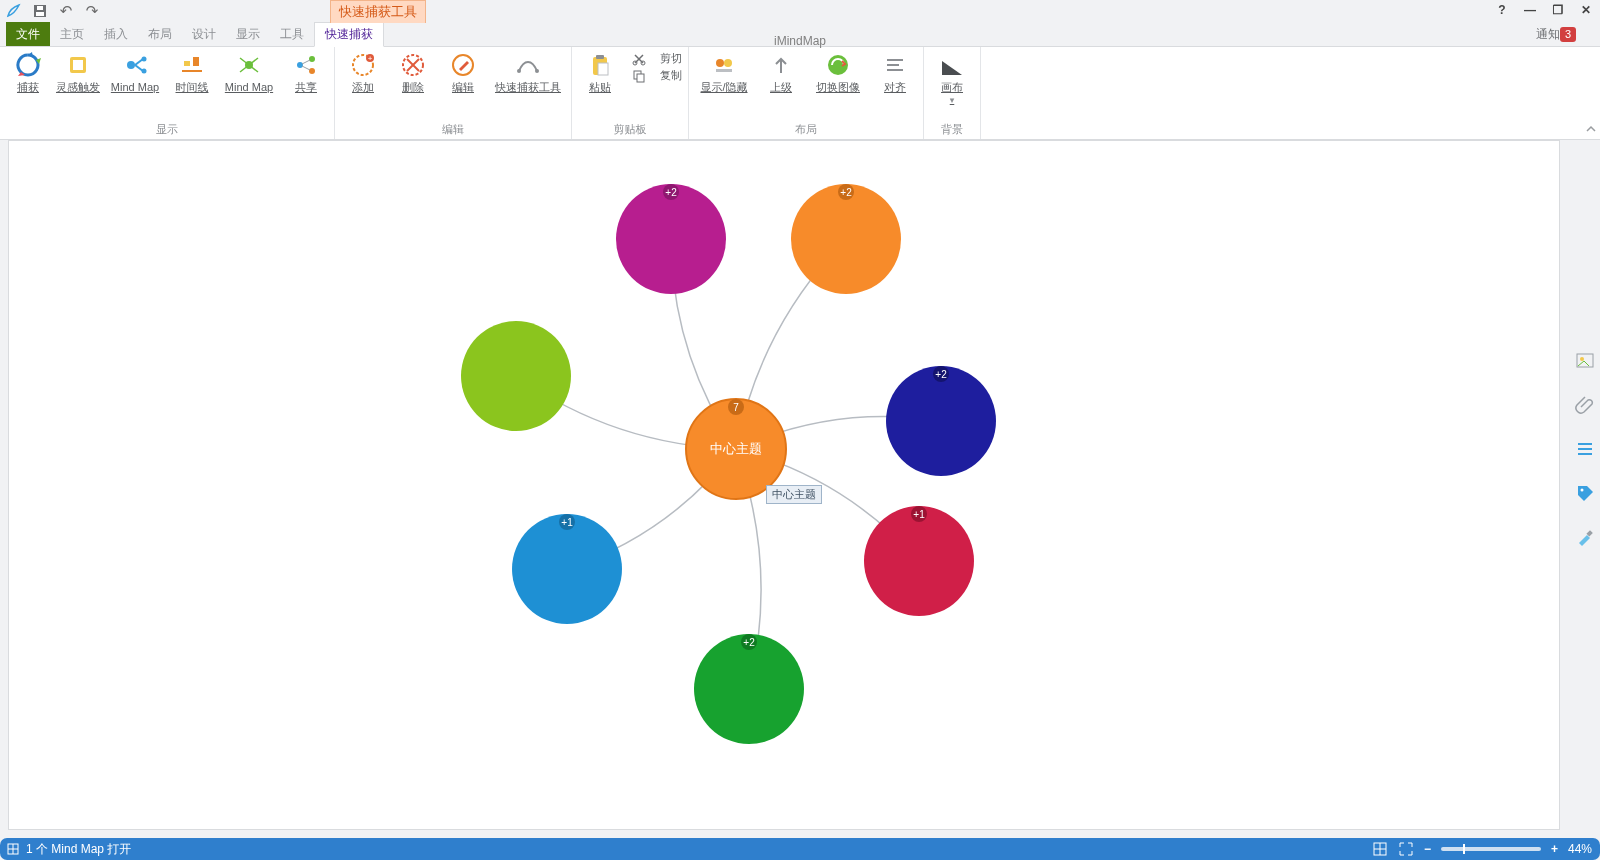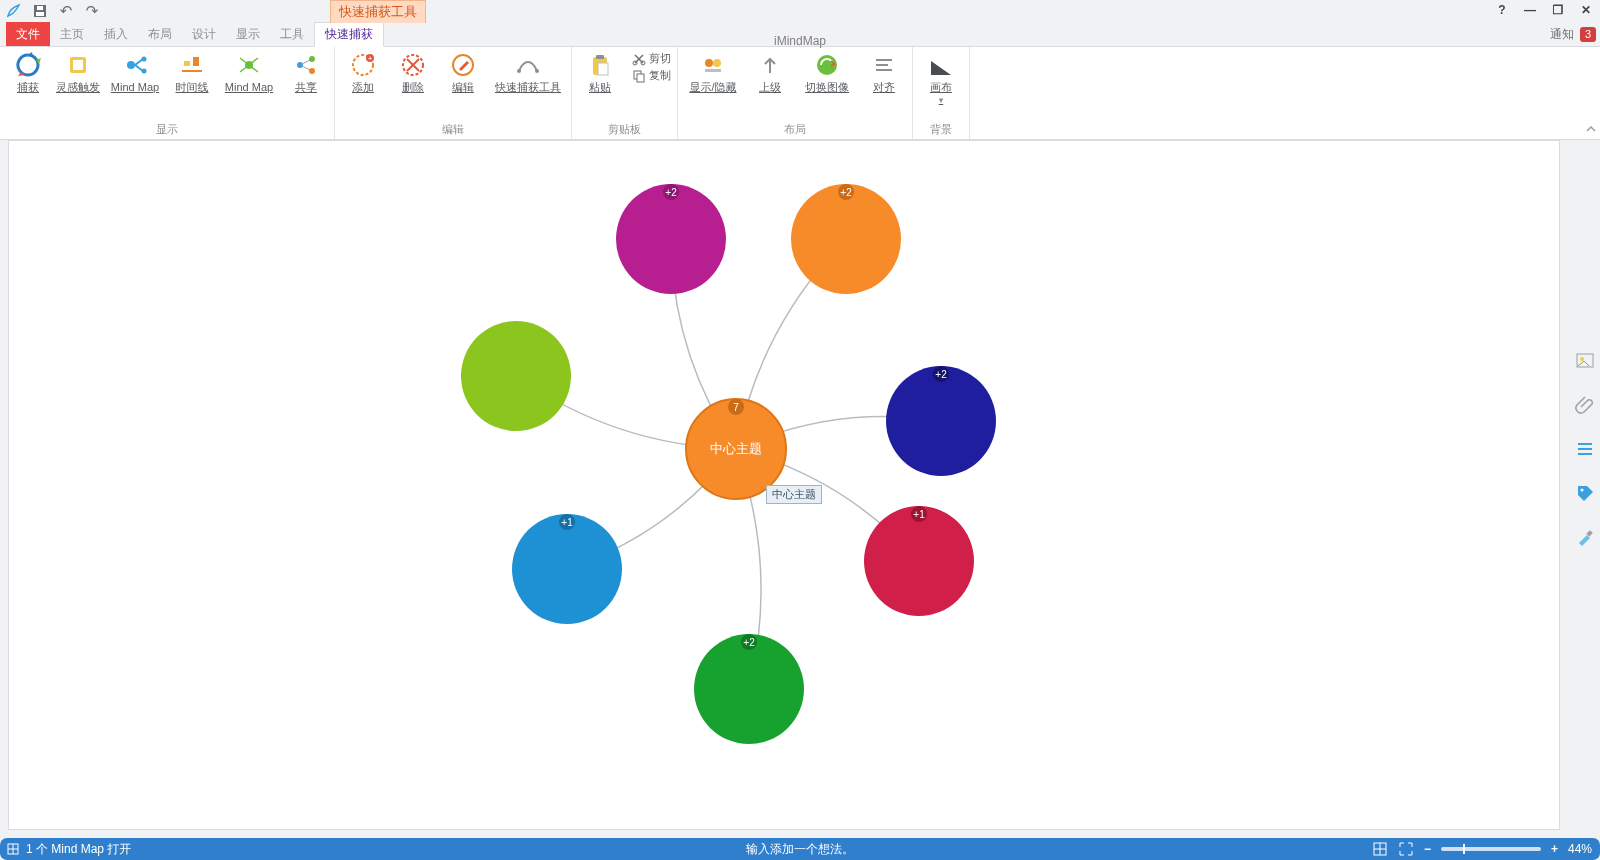--- a/index.html
+++ b/index.html
@@ -4,34 +4,34 @@
 <style>
 html,body{margin:0;padding:0;width:1600px;height:860px;font-family:"Microsoft YaHei","Segoe UI",Arial,sans-serif;font-size:12px;background:#f1f2f4;overflow:hidden;color:#464646;}
 .quick-access{height:22px;background:#f1f2f4;display:flex;align-items:center;padding:0 6px;gap:10px;}
 .quick-access .qa-item{width:16px;height:16px;display:flex;align-items:center;justify-content:center;color:#6a6a6a;}
 .title-center{position:absolute;left:0;right:0;top:2px;text-align:center;color:#808080;font-size:12px;pointer-events:none;margin-top:32px;}
 .win-controls{position:absolute;right:6px;top:2px;display:flex;align-items:center;gap:12px;}
 .win-controls .wc{width:16px;height:16px;display:flex;align-items:center;justify-content:center;color:#444;font-weight:bold;}
 .ctx-tool{position:absolute;left:330px;top:0;height:22px;padding:0 8px;background:#ffd9c2;color:#d55a18;font-size:13px;display:flex;align-items:center;border:1px solid #f3b48a;border-bottom:none;}
 .menu-bar{height:24px;background:#f1f2f4;display:flex;align-items:stretch;padding-left:6px;border-bottom:1px solid #d9dbde;}
 .menu-item{padding:0 10px;display:flex;align-items:center;color:#8c8f93;}
-.menu-item.active-file{background:#ef4444;color:#fff;}
+.menu-item.active-file{background:#4d7c0f;color:#fff;}
 .menu-item.active-tab{background:#fff;color:#4c1d95;border:1px solid #d9dbde;border-bottom:1px solid #fff;margin-bottom:-1px;}
-.notify-area{margin-left:auto;display:flex;align-items:center;gap:6px;padding-right:4px;}
+.notify-area{margin-left:auto;display:flex;align-items:center;padding-right:24px;}
 .notify-badge{background:#d23f3f;color:#fff;border-radius:3px;padding:0 5px;font-size:11px;line-height:15px;}
 .ribbon{height:92px;background:#fff;border-bottom:1px solid #d9dbde;display:flex;}
 .rgroup{border-right:1px solid #e3e5e8;padding:4px 6px 2px 6px;display:flex;flex-direction:column;align-items:center;}
 .rgroup .row{display:flex;gap:6px;}
 .rgroup .glabel{margin-top:auto;color:#8c8f93;font-size:11px;padding-top:2px;}
 .rbtn{width:44px;display:flex;flex-direction:column;align-items:center;gap:2px;}
 .rbtn .ic{width:28px;height:28px;display:flex;align-items:center;justify-content:center;}
 .rbtn .lbl{font-size:11px;color:#5a5d60;text-align:center;line-height:12px;white-space:nowrap;text-decoration:underline;}
 .rbtn.wider{width:58px;}
 .small-stack{display:flex;flex-direction:column;gap:2px;margin-left:4px;}
-.small-stack .sitem{display:flex;align-items:center;gap:3px;font-size:11px;color:#5a5d60;}
+.small-stack .sitem{display:flex;align-items:center;gap:14px;font-size:11px;color:#5a5d60;}
 .small-stack .sic{width:14px;height:14px;}
 .expand-arrow{margin-left:auto;width:18px;display:flex;align-items:flex-end;justify-content:center;padding-bottom:4px;color:#9a9da0;}
 .canvas-area{position:absolute;left:8px;right:40px;top:140px;bottom:30px;background:#fff;border:1px solid #d9dbde;}
 .right-tools{position:absolute;right:4px;top:350px;display:flex;flex-direction:column;gap:22px;align-items:center;}
 .right-tools .rt{width:22px;height:22px;display:flex;align-items:center;justify-content:center;}
 .tooltip-box{position:absolute;background:#e8eef5;border:1px solid #9fb4c9;padding:1px 5px;font-size:11px;color:#3d4f61;}
 .statusbar{position:absolute;left:0;right:0;bottom:0;height:22px;background:#2f7fcd;color:#fff;display:flex;align-items:center;font-size:12px;border-radius:7px;}
 .statusbar .sb-left{display:flex;align-items:center;gap:6px;padding-left:6px;}
 .statusbar .sb-center{position:absolute;left:0;right:0;text-align:center;pointer-events:none;}
 .statusbar .sb-right{margin-left:auto;display:flex;align-items:center;gap:10px;padding-right:8px;}
@@ -378,21 +378,20 @@
   <div class="sb-left">
     <span>
         <svg width="14" height="14">
           <rect x="2" y="2" width="10" height="10" fill="none" stroke="#fff"></rect>
           <line x1="7" y1="2" x2="7" y2="12" stroke="#fff"></line>
           <line x1="2" y1="7" x2="12" y2="7" stroke="#fff"></line>
         </svg>
       </span>
     <span>1 个 Mind Map 打开</span>
   </div>
-  <div class="sb-center">输入添加一个想法。</div>
   <div class="sb-right">
     <span>
         <svg width="16" height="16">
           <rect x="2" y="2" width="12" height="12" fill="none" stroke="#fff"></rect>
           <line x1="2" y1="8" x2="14" y2="8" stroke="#fff"></line>
           <line x1="8" y1="2" x2="8" y2="14" stroke="#fff"></line>
         </svg>
       </span>
     <span>
         <svg width="16" height="16">

